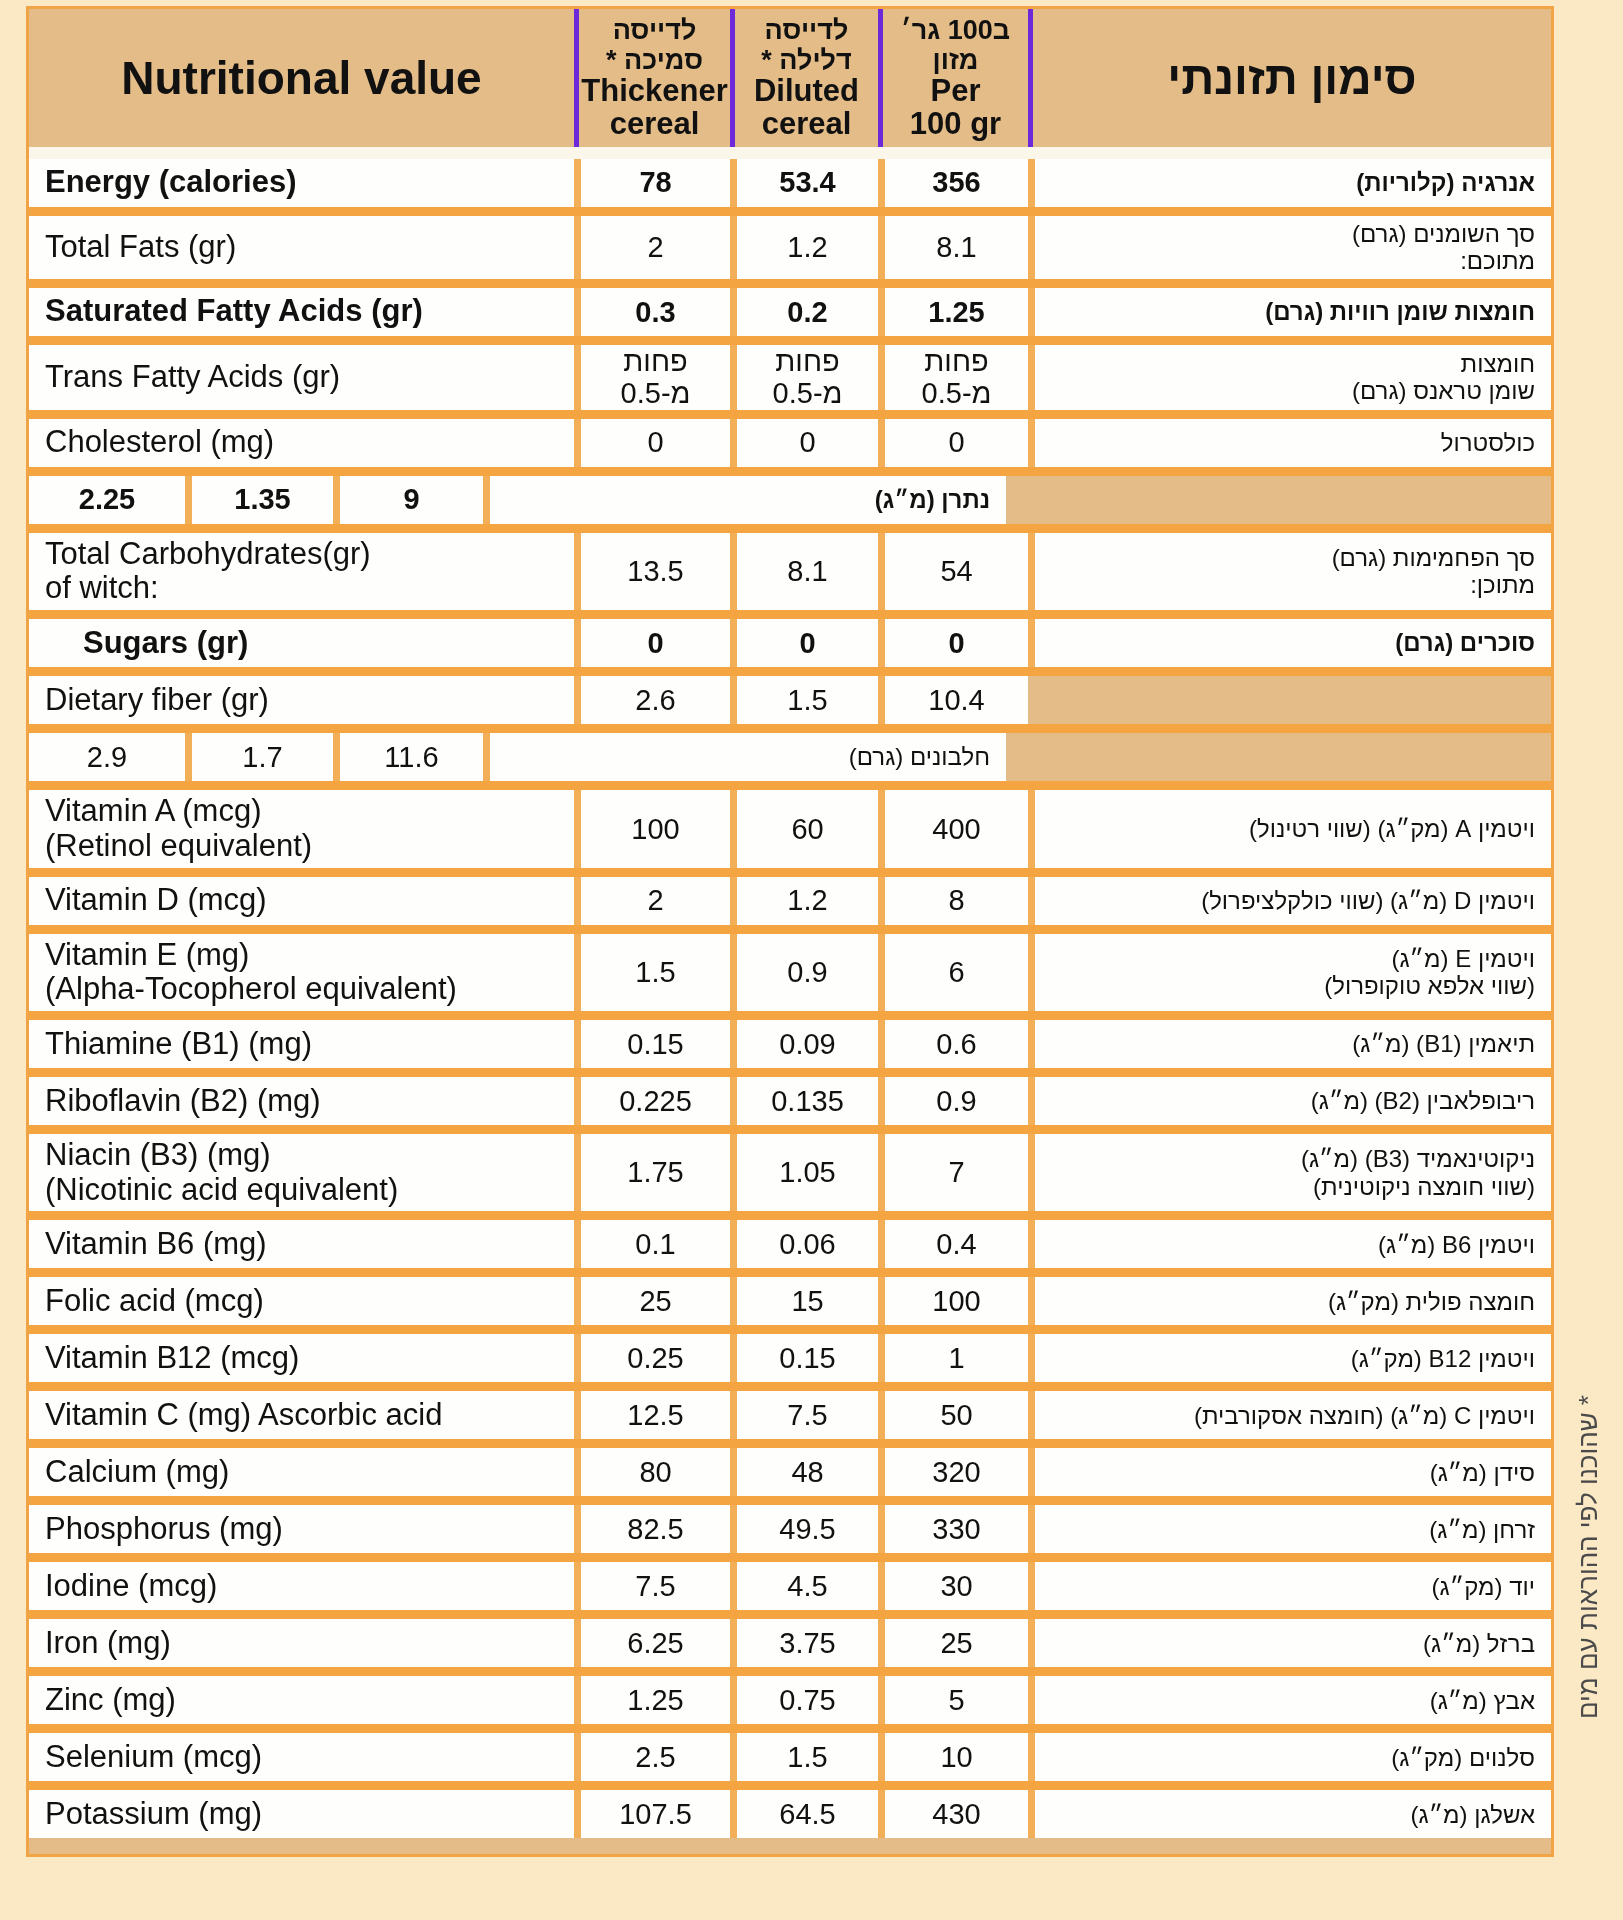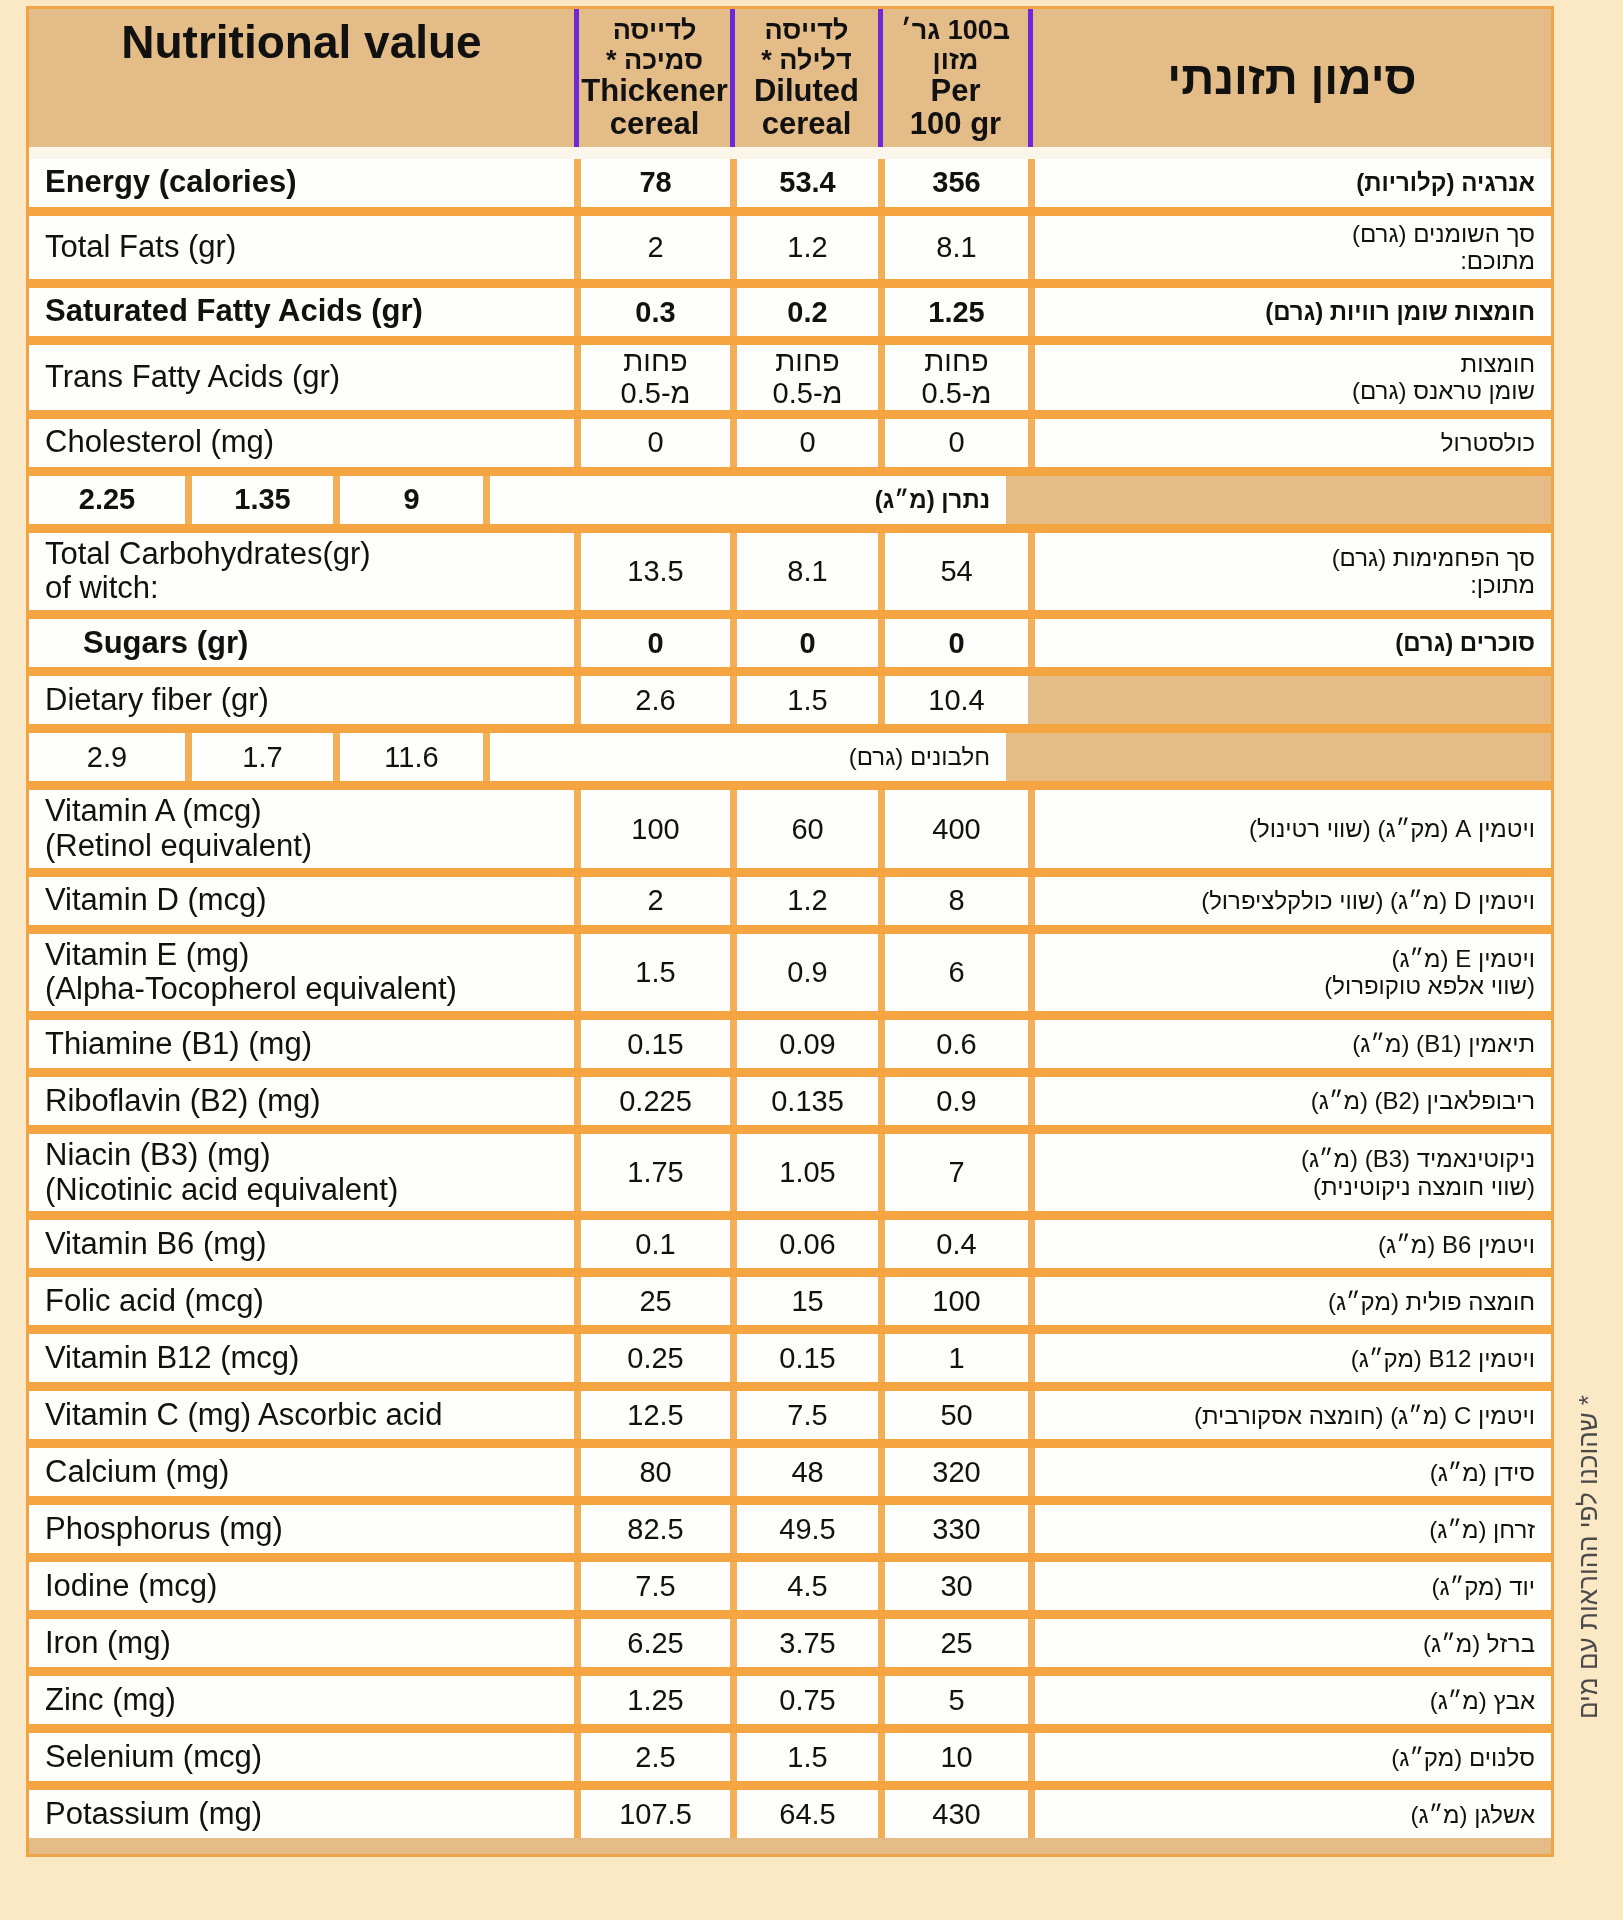--- a/index.html
+++ b/index.html
@@ -17,21 +17,21 @@
   .w1{width:545px;}
   .w2{width:156px;}
   .w3{width:148px;}
   .w4{width:150px;}
   .w5{width:523px;}
 
   
   .header-row{display:flex;min-height:120px;background:#e4bc88;}
   .hcell{box-sizing:border-box;display:flex;flex-direction:column;align-items:center;justify-content:flex-start;padding:6px 4px;}
   .hcell + .hcell{border-left:5px solid #6d28d9;}
-  .h-title{}
+  .h-title{justify-content:center;}
   .h-title .t{font-size:46px;font-weight:bold;letter-spacing:0px;}
   .h-he{font-size:27px;font-weight:bold;direction:rtl;text-align:center;white-space:pre-line;line-height:1.12;}
   .h-en{font-size:31px;font-weight:bold;text-align:center;white-space:pre-line;line-height:1.05;}
   .h-side{justify-content:center;}
   .h-side .t{font-size:46px;font-weight:bold;direction:rtl;}
 
   
   .trow{display:flex;}
   .cell{
     box-sizing:border-box;background:#fefefc;min-height:48px;

